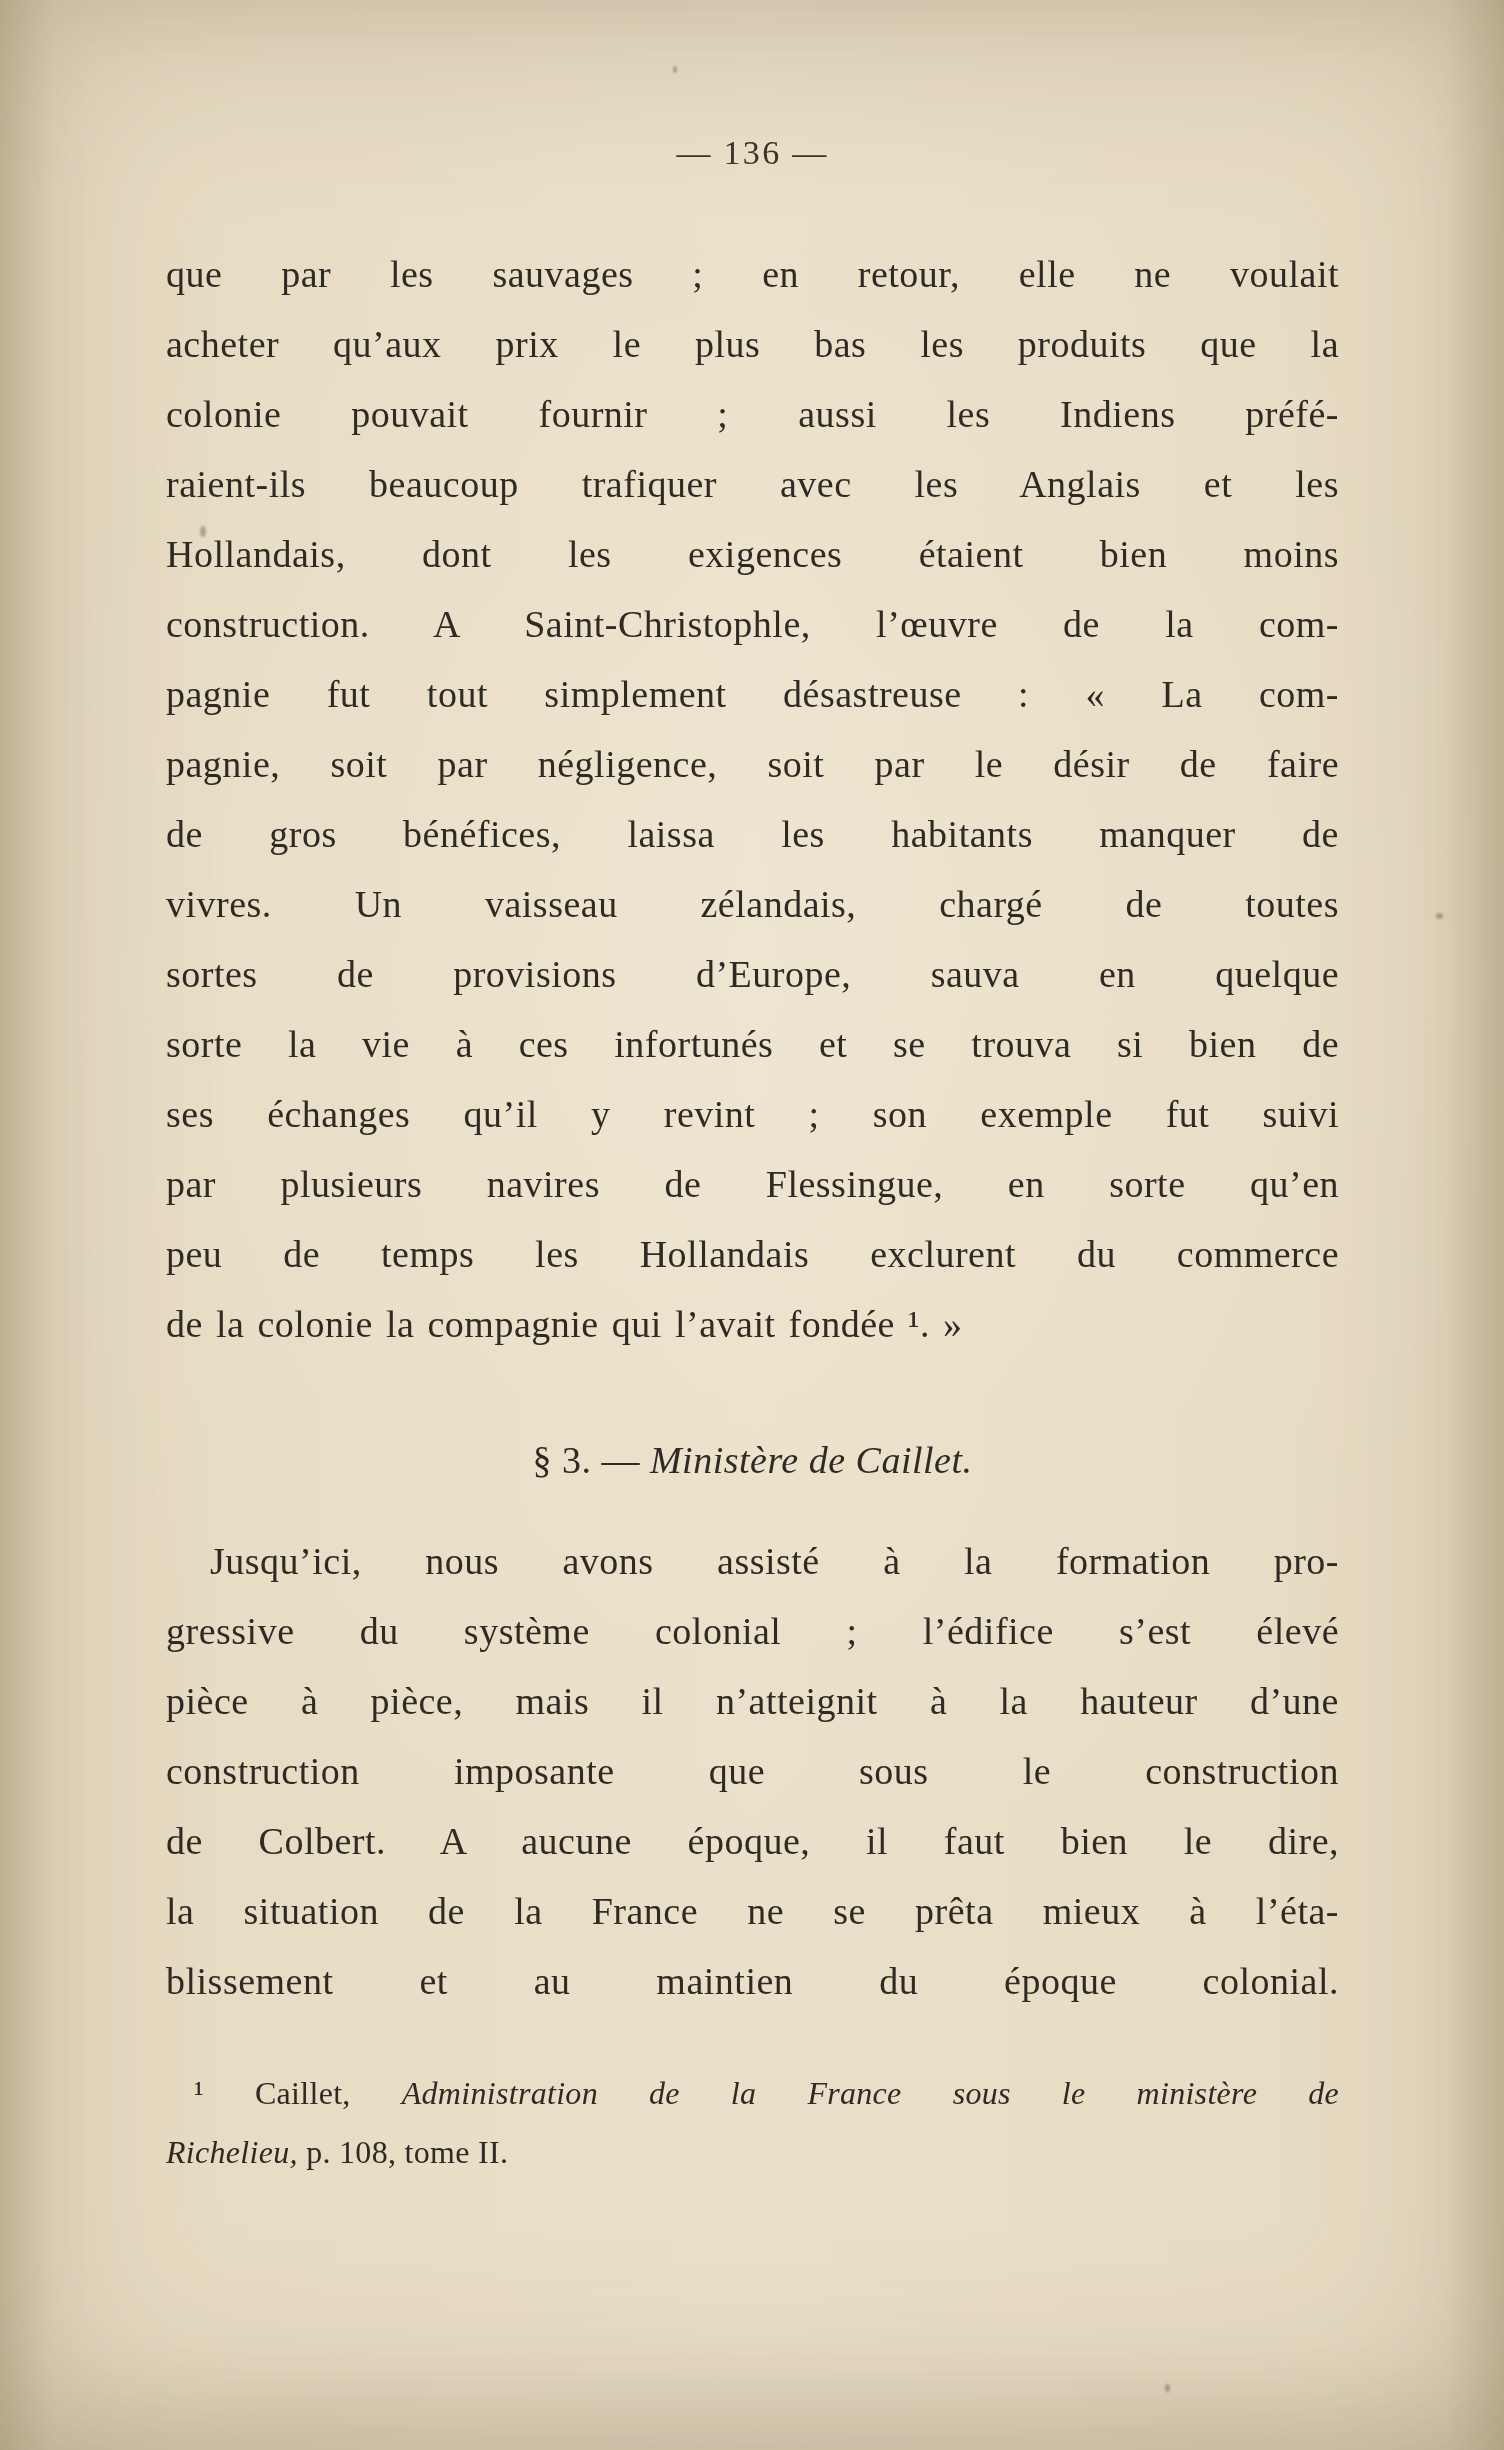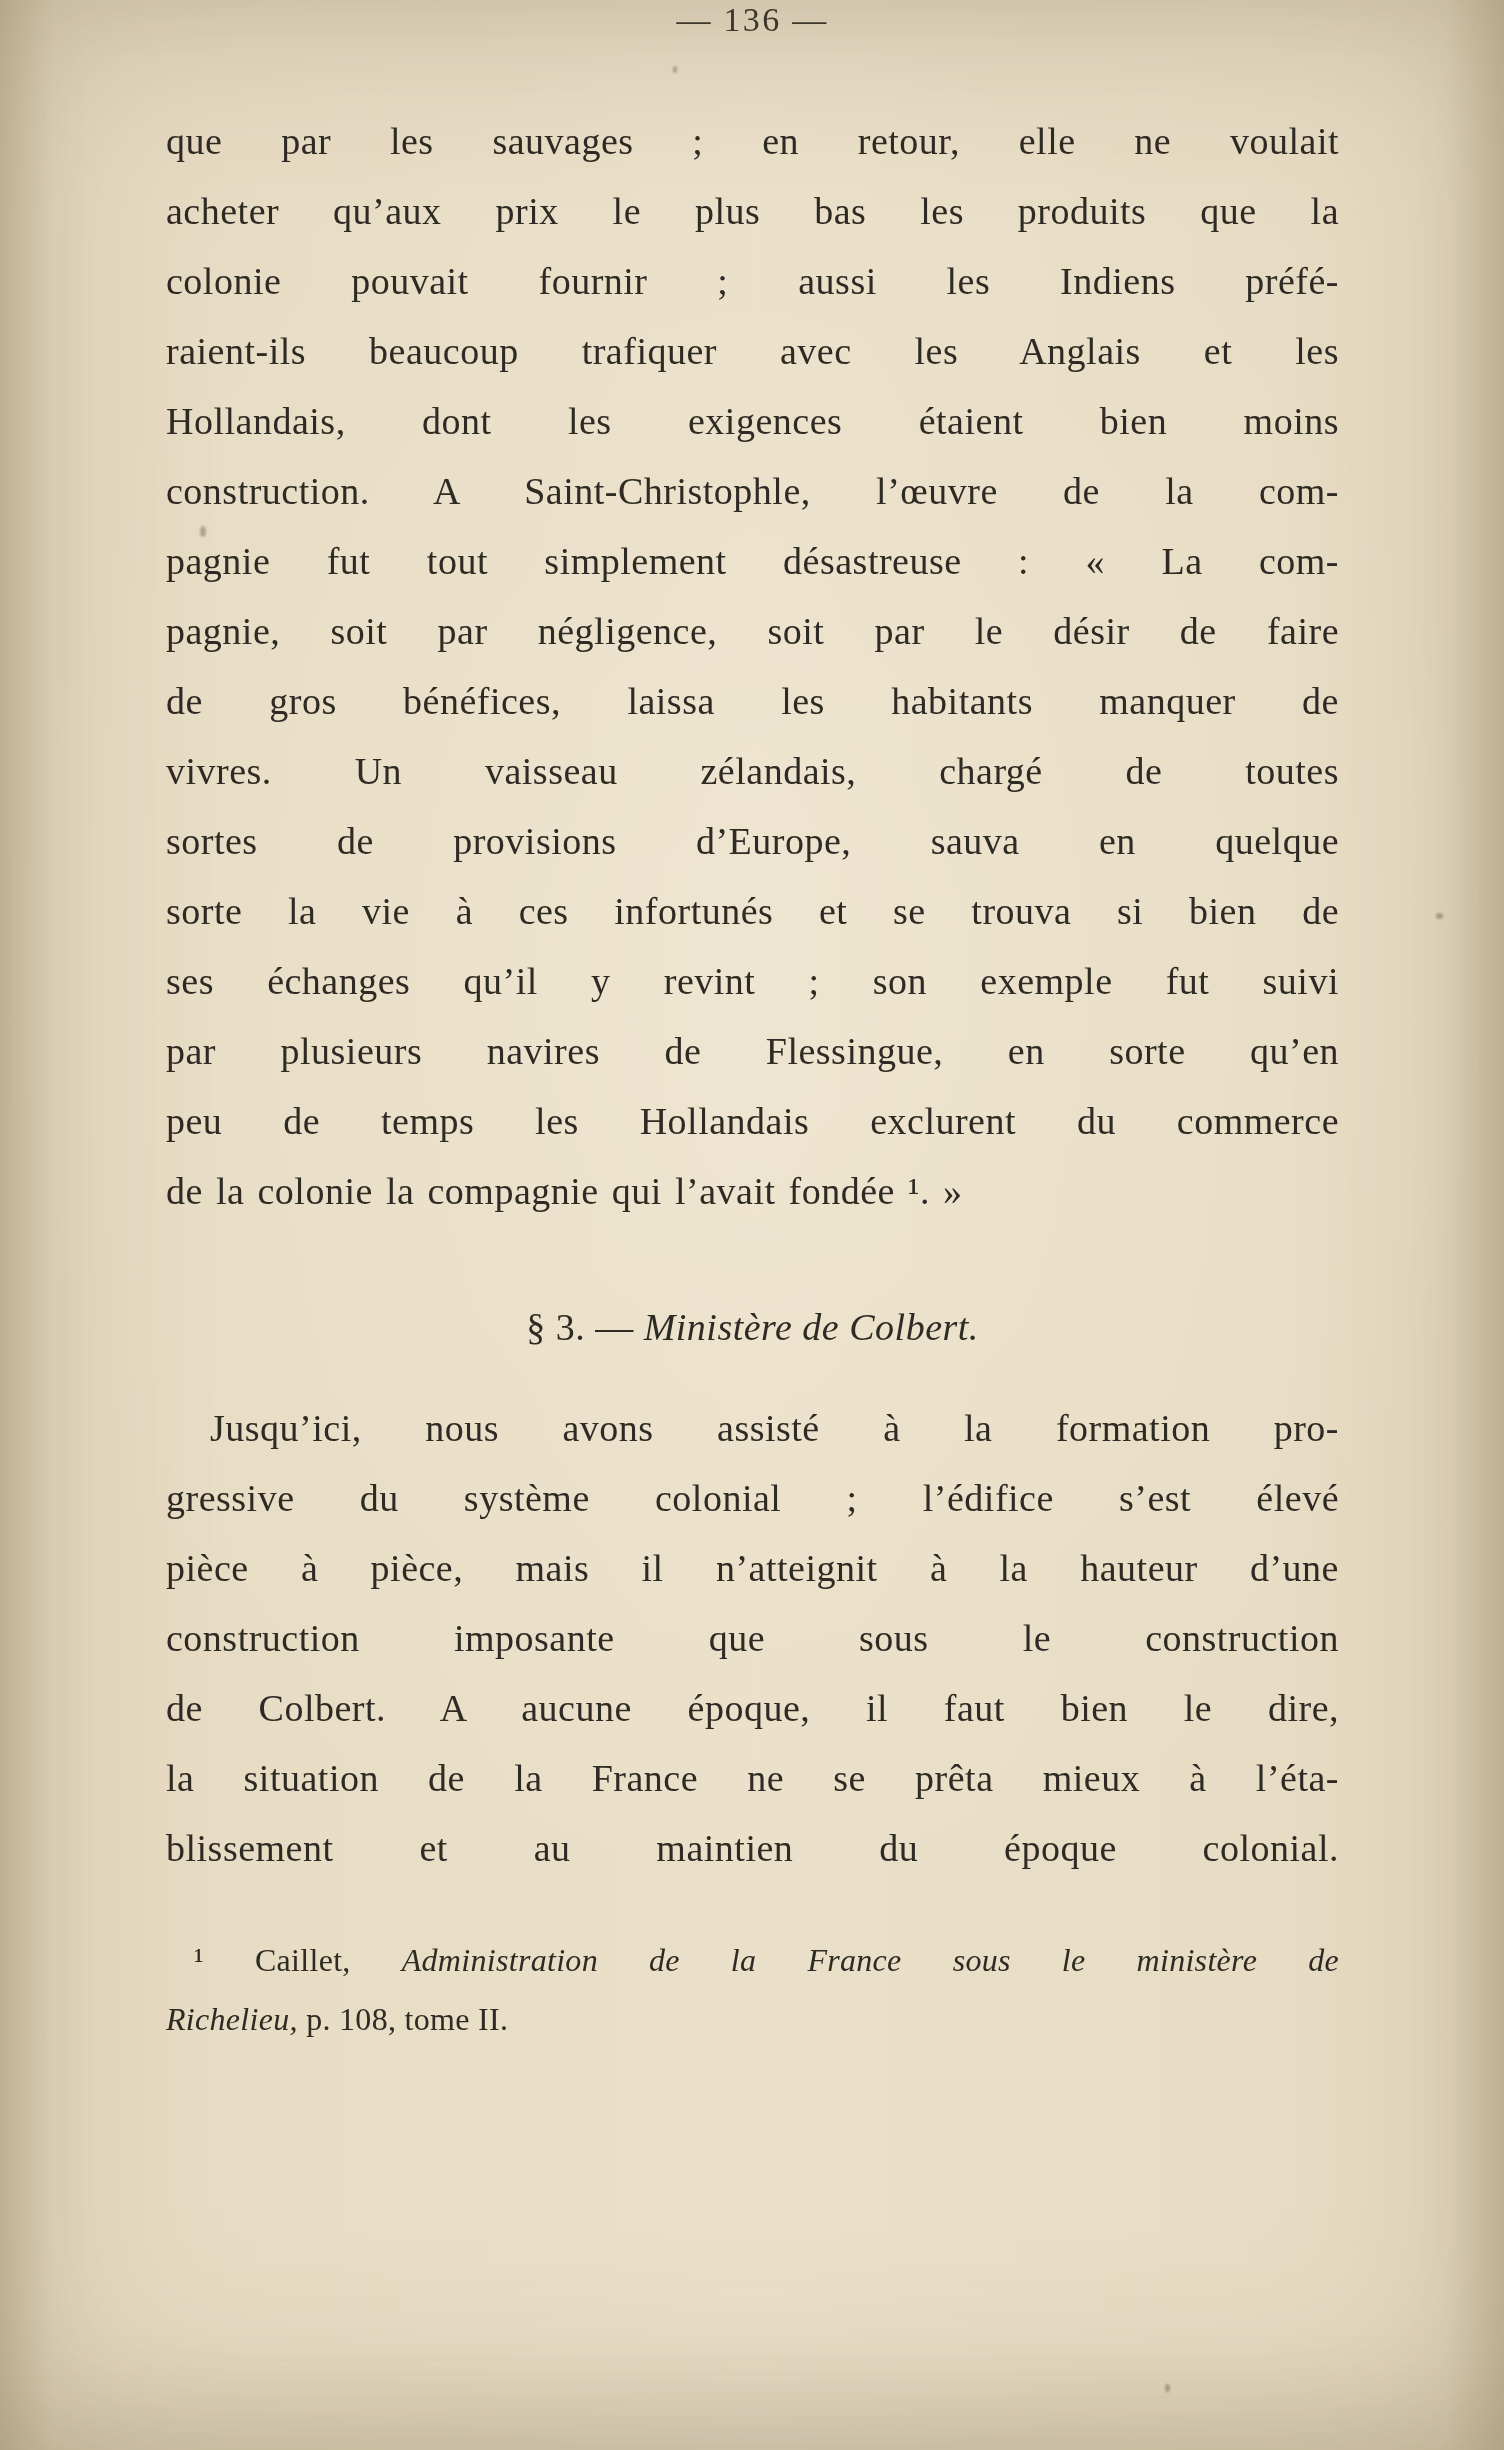--- a/index.html
+++ b/index.html
@@ -23,20 +23,21 @@
   .page::after {
     content: "";
     position: absolute;
     inset: 0;
     pointer-events: none;
     box-shadow: inset 0 0 203px rgba(94, 74, 42, 0.28), inset 0 -31px 94px rgba(94, 74, 42, 0.12);
   }
   .text-block {
     width: 1173px;
     margin: 0 auto;
+    padding-top: 133px;
   }
   .page-number {
     text-align: center;
     font-size: 34px;
     line-height: 39px;
     letter-spacing: 2.3px;
     color: #3a352d;
     margin-bottom: 67px;
   }
   .line {
@@ -115,21 +116,21 @@
       <div class="line">de gros bénéfices, laissa les habitants manquer de</div>
       <div class="line">vivres. Un vaisseau zélandais, chargé de toutes</div>
       <div class="line">sortes de provisions d’Europe, sauva en quelque</div>
       <div class="line">sorte la vie à ces infortunés et se trouva si bien de</div>
       <div class="line">ses échanges qu’il y revint ; son exemple fut suivi</div>
       <div class="line">par plusieurs navires de Flessingue, en sorte qu’en</div>
       <div class="line">peu de temps les Hollandais exclurent du commerce</div>
       <div class="line last">de la colonie la compagnie qui l’avait fondée ¹. »</div>
     </div>
 
-    <div class="section-heading"><span class="roman">§ 3. — </span><span class="italic">Ministère de Colbert.</span></div>
+    <div class="section-heading"><span class="roman">§ 3. — </span><span class="italic">Ministère de Caillet.</span></div>
 
     <div class="paragraph">
       <div class="line indent">Jusqu’ici, nous avons assisté à la formation pro-</div>
       <div class="line">gressive du système colonial ; l’édifice s’est élevé</div>
       <div class="line">pièce à pièce, mais il n’atteignit à la hauteur d’une</div>
       <div class="line">construction imposante que sous le construction</div>
       <div class="line">de Colbert. A aucune époque, il faut bien le dire,</div>
       <div class="line">la situation de la France ne se prêta mieux à l’éta-</div>
       <div class="line">blissement et au maintien du époque colonial.</div>
     </div>

